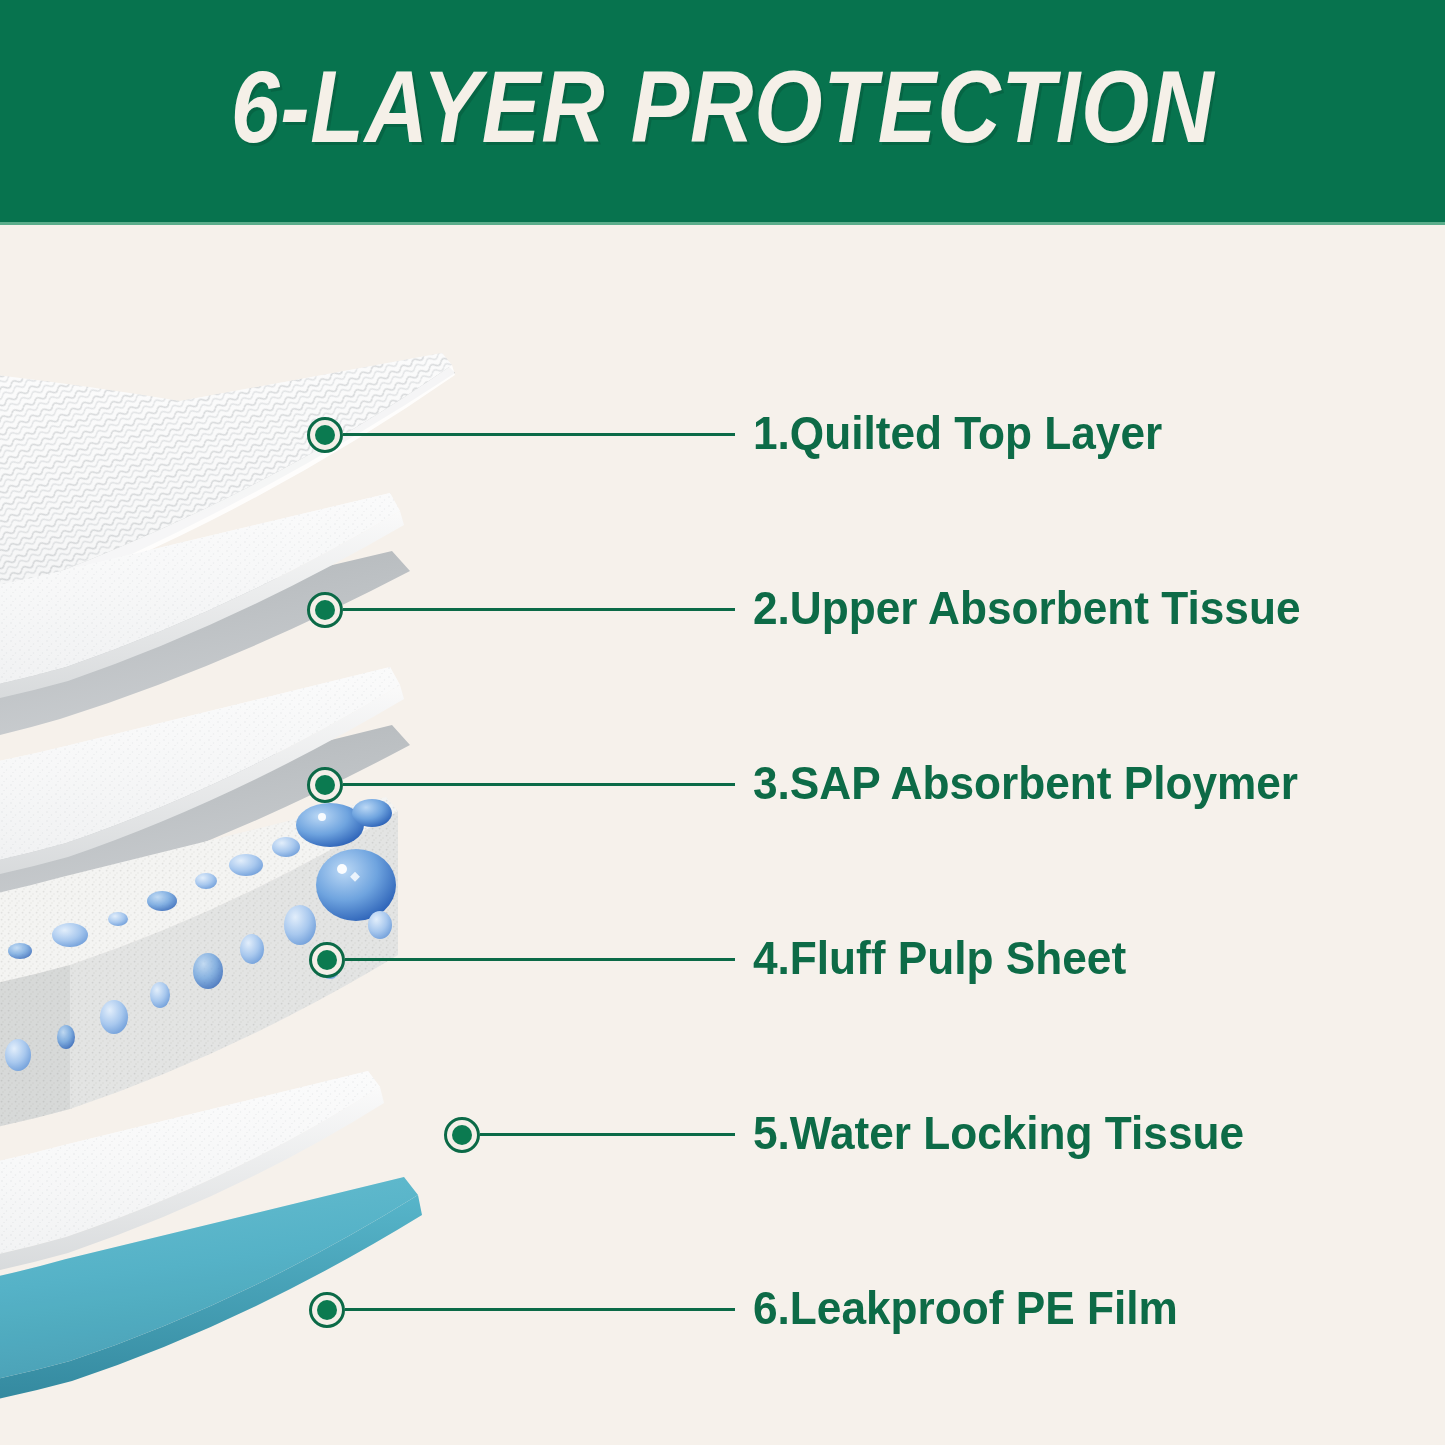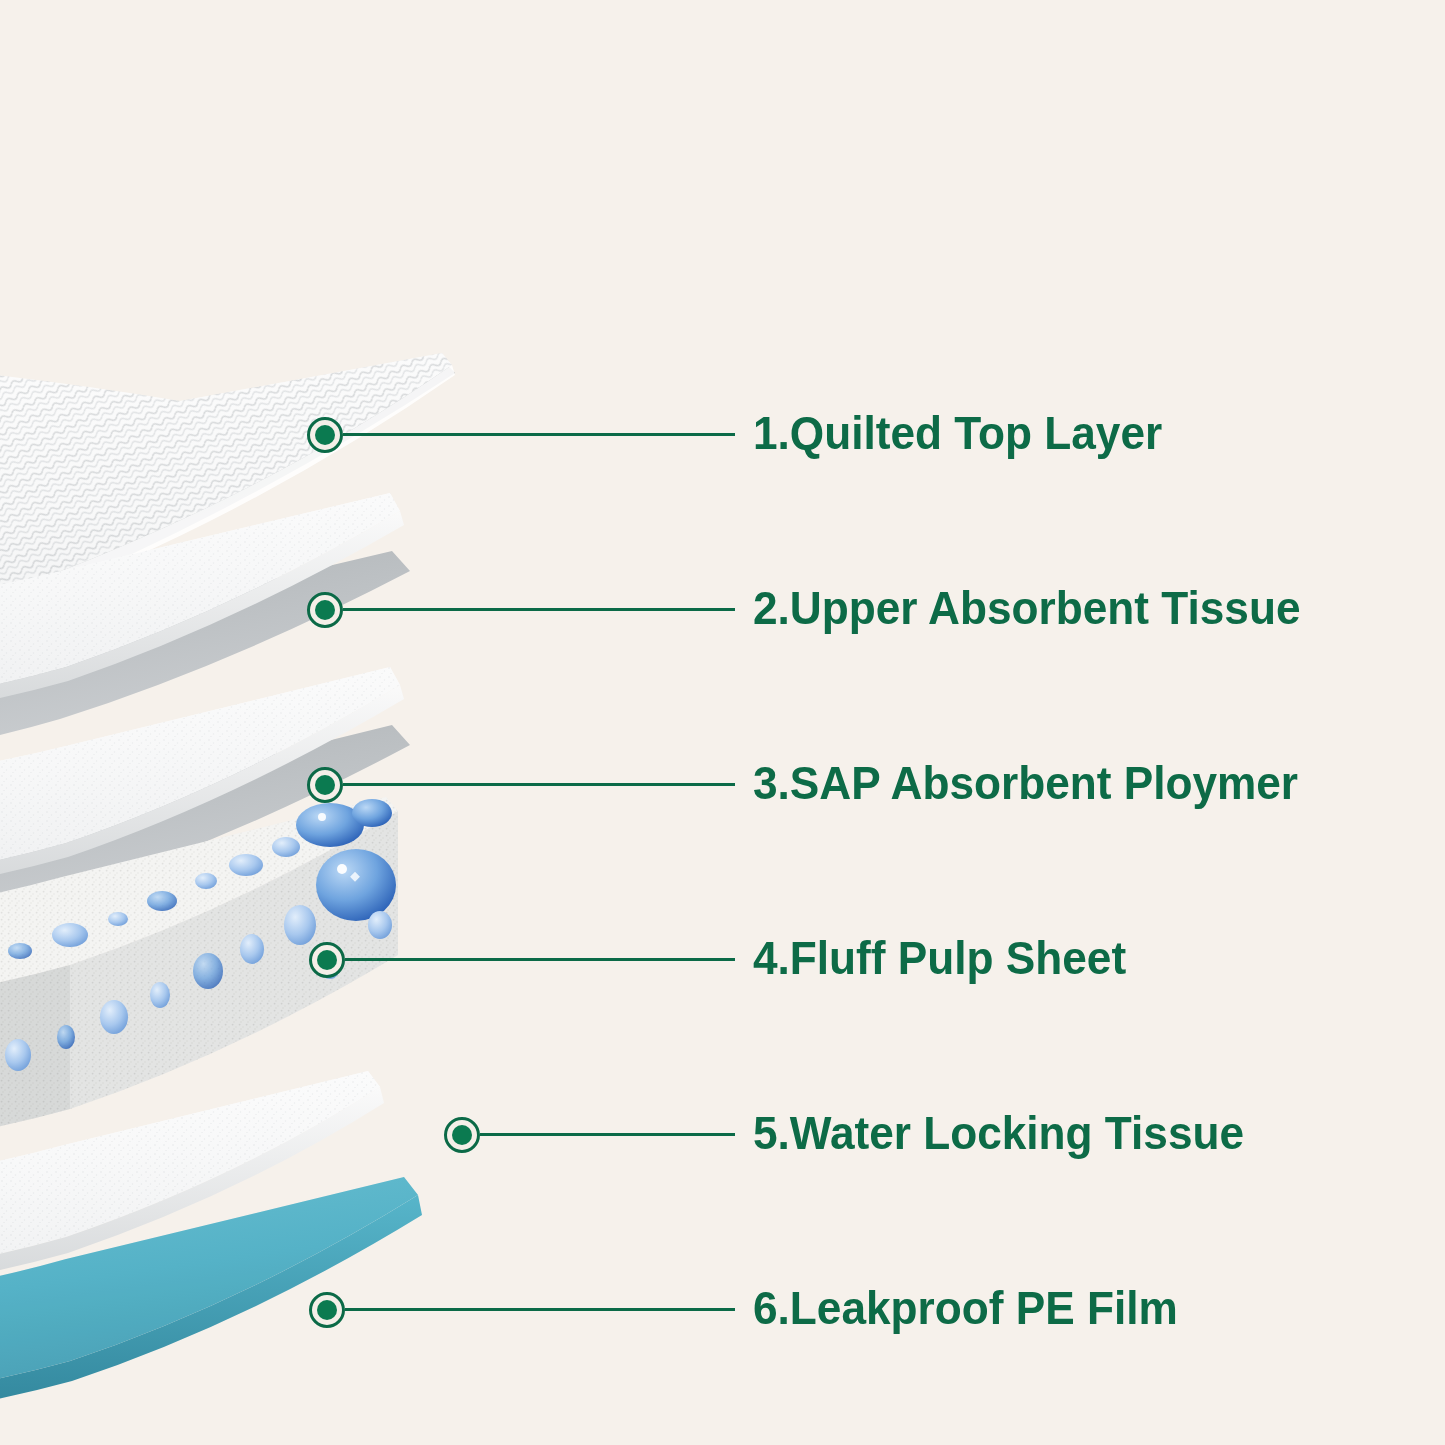--- a/index.html
+++ b/index.html
@@ -99,20 +99,23 @@
     transform-origin: left center;
     z-index: 32;
     user-select: none;
   }
 </style>
 </head>
 <body>
 
 <div id="page">
 
+  <div id="header-banner">
+    <div id="banner-title">6-LAYER PROTECTION</div>
+  </div>
 
   <div id="illustration">
     <svg width="760" height="1220" viewBox="0 0 760 1220" xmlns="http://www.w3.org/2000/svg">
       <defs>
 
         <pattern id="quiltPat" width="13" height="13" patternUnits="userSpaceOnUse" patternTransform="rotate(-28)">
           <rect width="13" height="13" fill="#FBFBFB"></rect>
           <path d="M0 3 Q3.2 -1 6.5 3 Q9.8 7 13 3" fill="none" stroke="#C9CCCE" stroke-width="1.5"></path>
           <path d="M0 9 Q3.2 5 6.5 9 Q9.8 13 13 9" fill="none" stroke="#D6D9DB" stroke-width="1.3"></path>
         </pattern>

